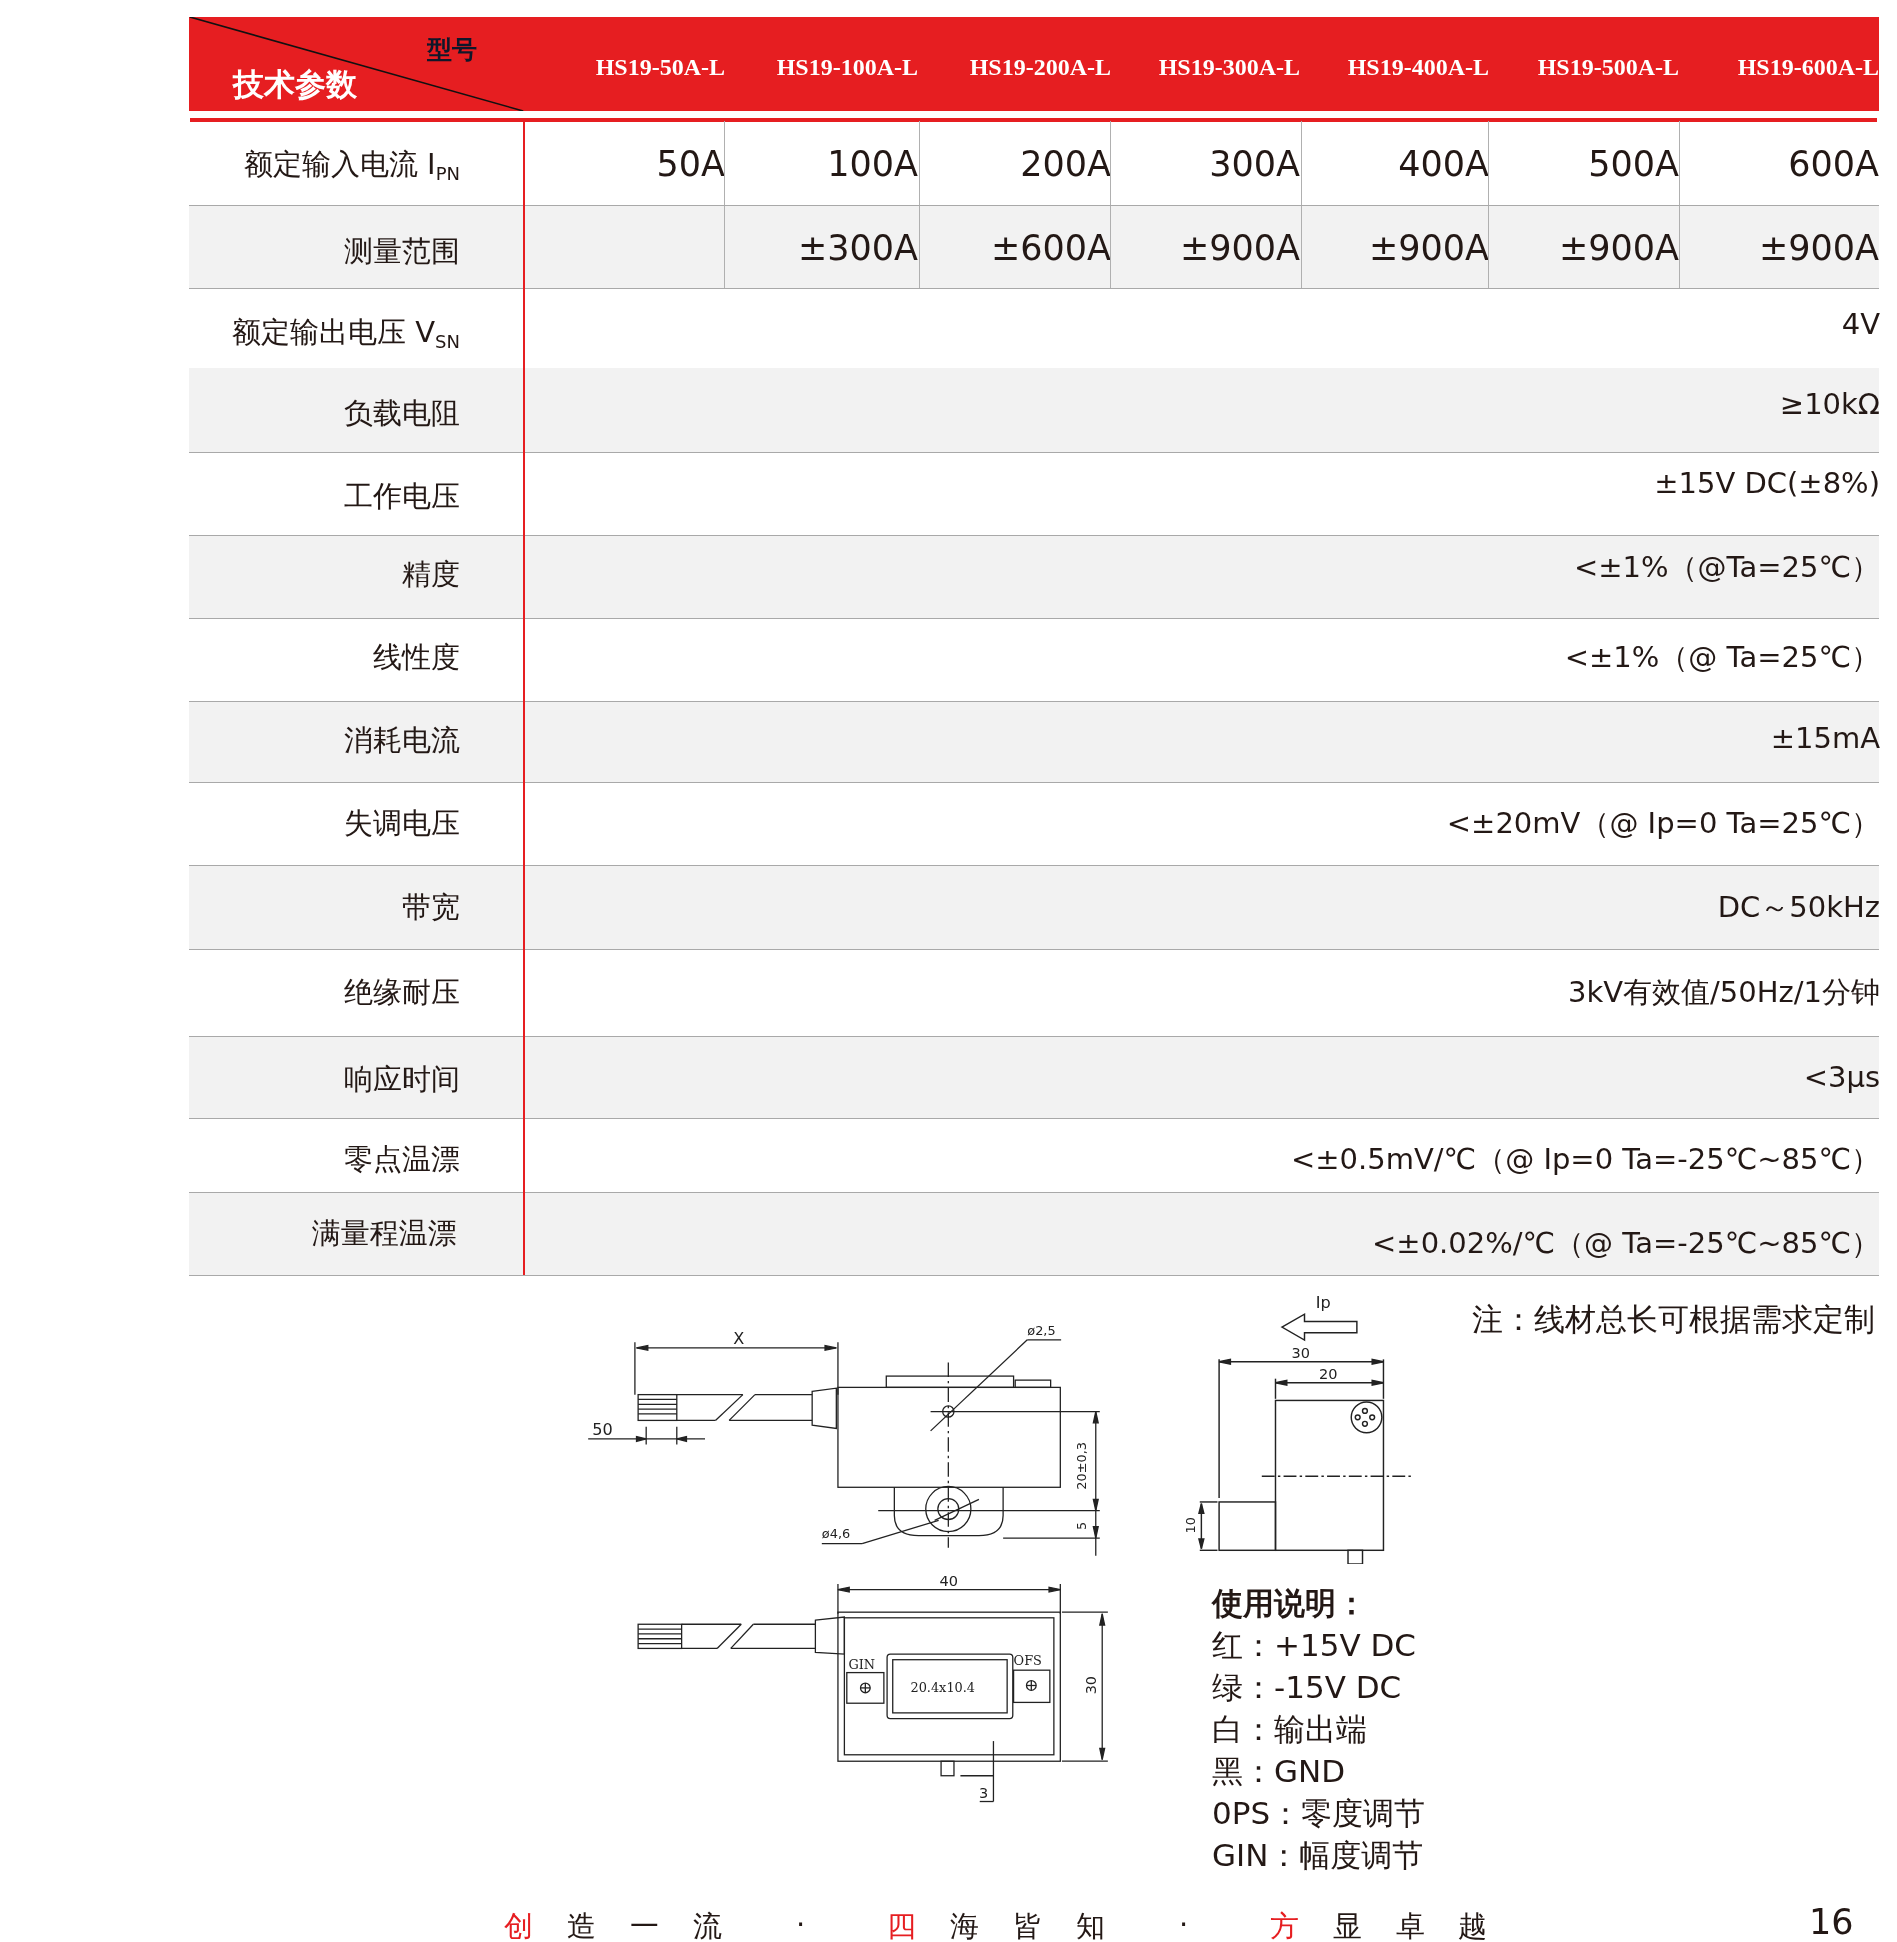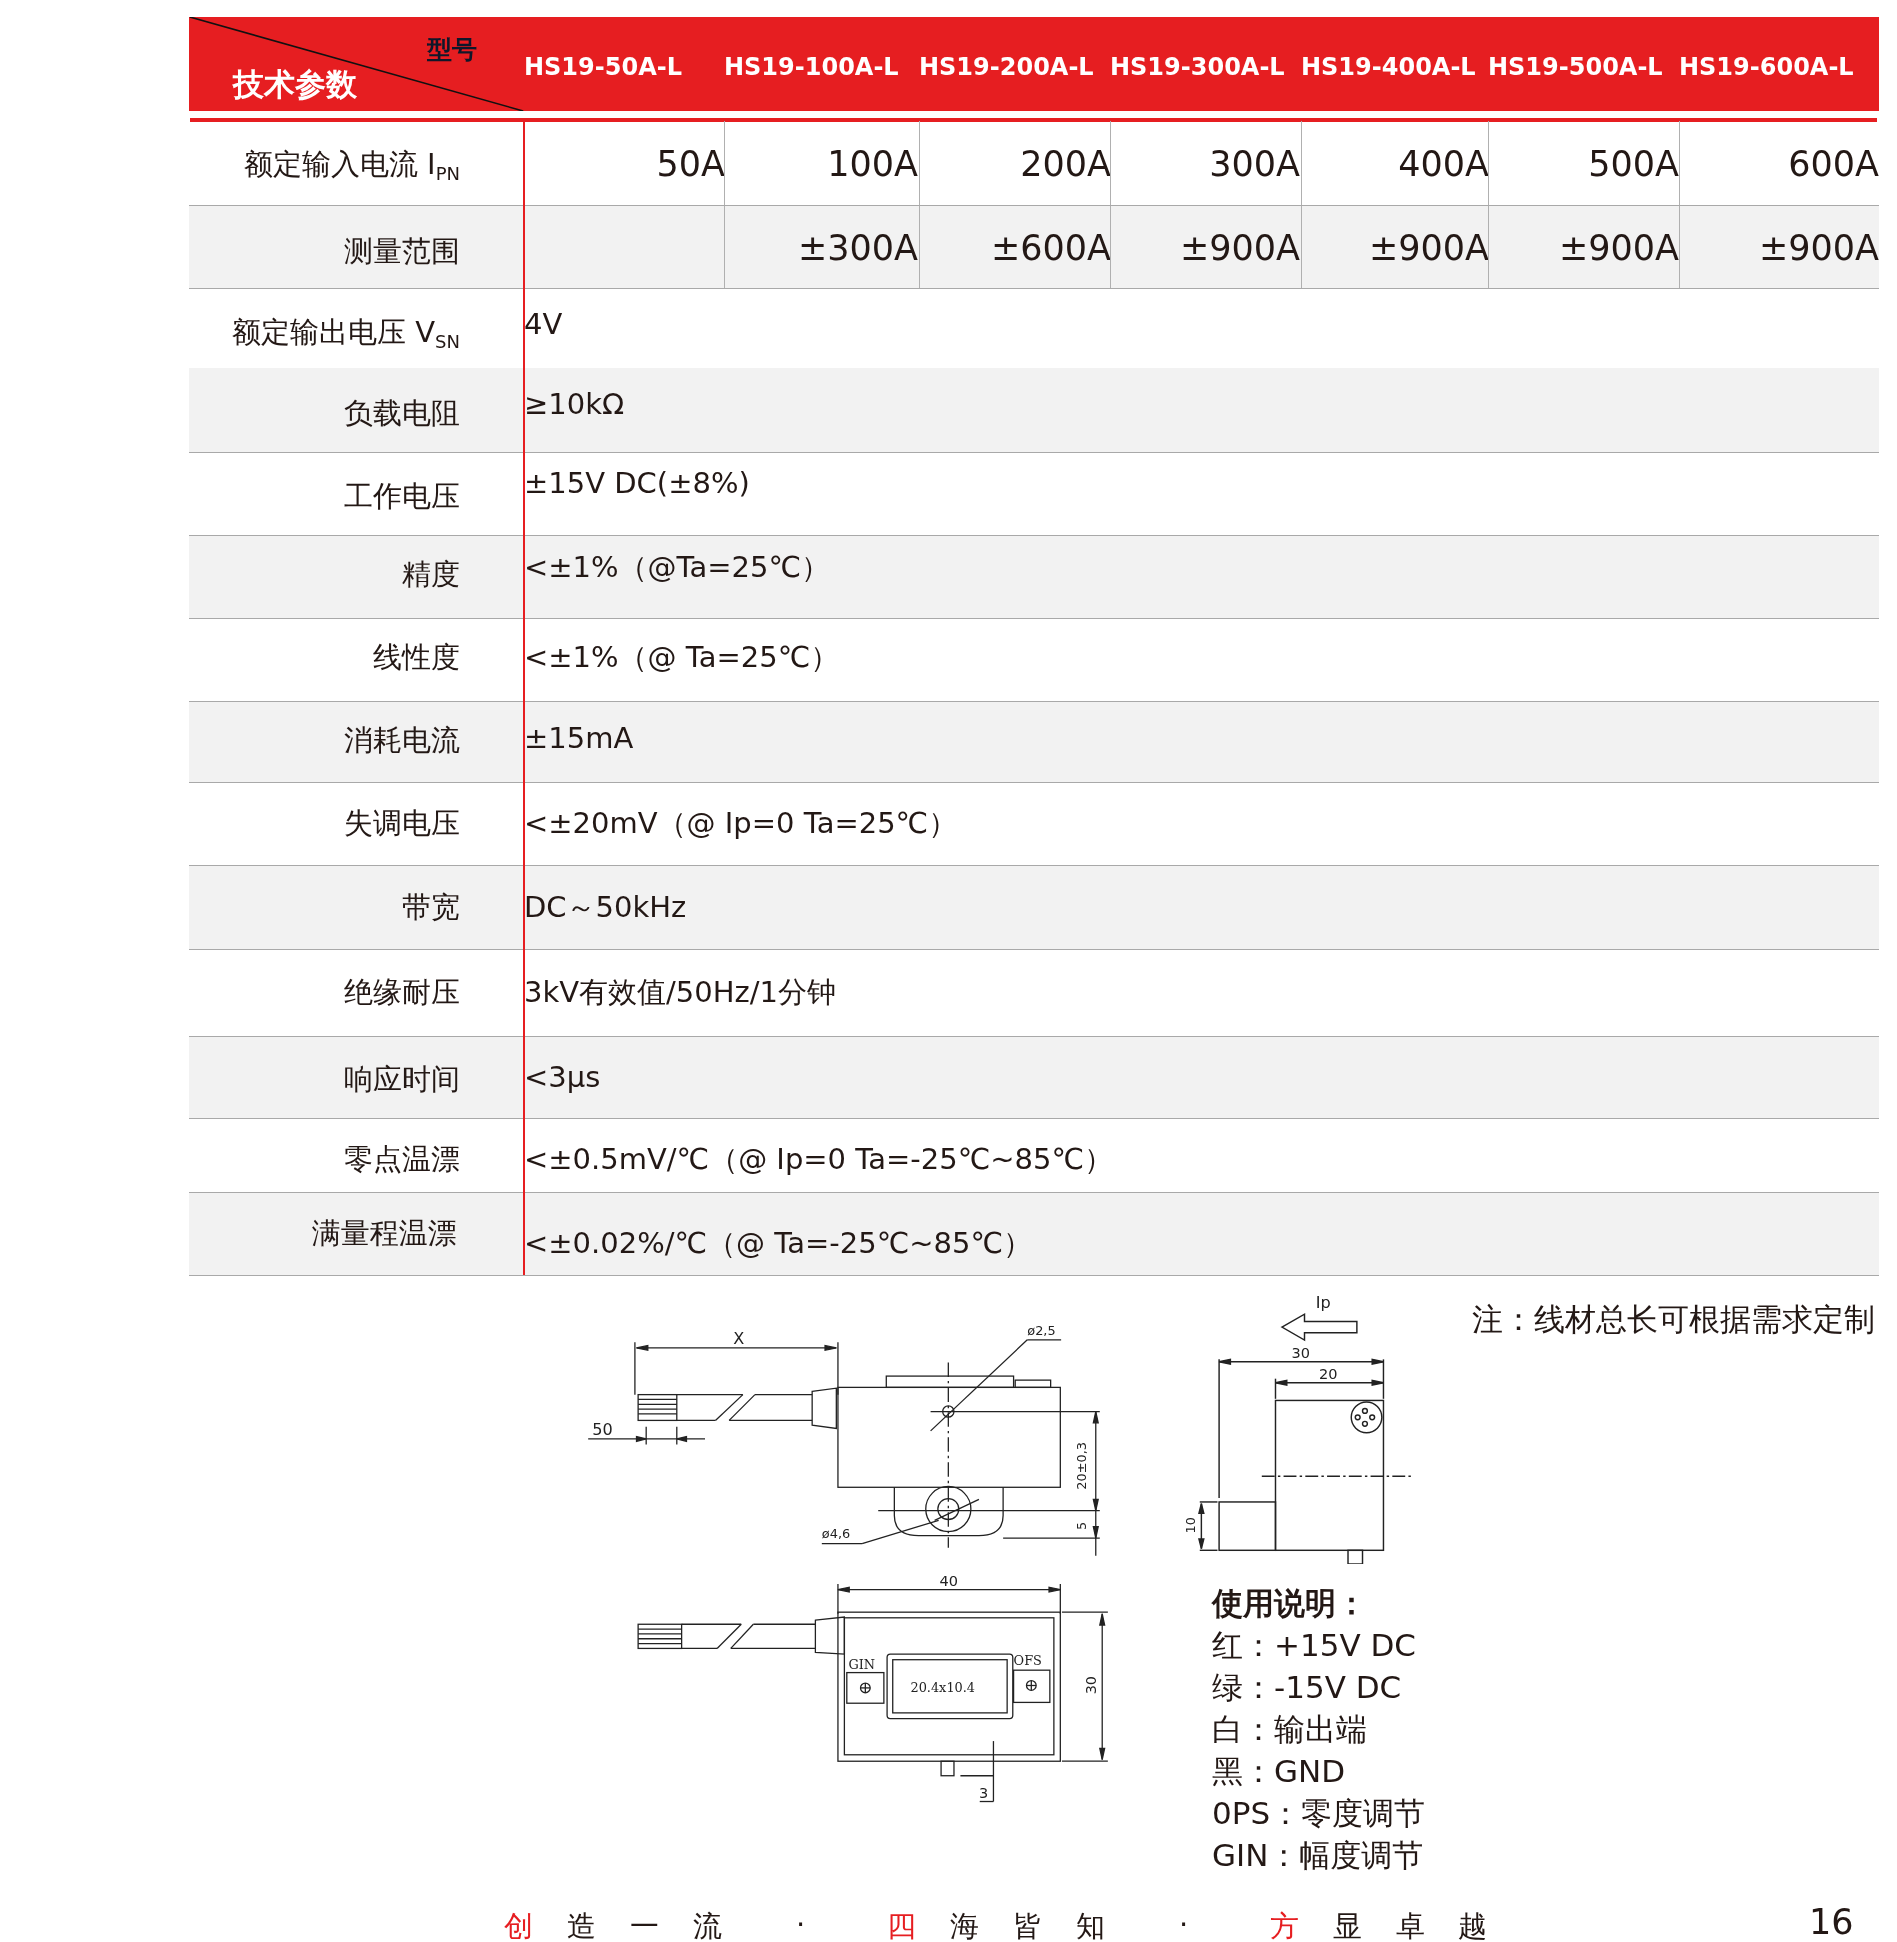--- a/index.html
+++ b/index.html
@@ -4,30 +4,30 @@
 <style>
   html, body { margin: 0; padding: 0; background: #ffffff; }
   body { width: 1898px; height: 1943px; position: relative; overflow: hidden;
          font-family: "DejaVu Sans", "Liberation Sans", sans-serif; color: #231815; }
   .abs { position: absolute; }
 
   
   #hdr { left: 189px; top: 17px; width: 1690px; height: 94px; background: #e61e21; }
   #hdr-line { left: 190px; top: 118px; width: 1687px; height: 4px; background: #e61e21; }
   .hdr-model { position: absolute; top: 0; height: 94px; line-height: 101px; color: #fff;
-               font-weight: bold; font-size: 24px; text-align: left; white-space: nowrap; }
+               font-weight: bold; font-size: 24px; text-align: right; white-space: nowrap; font-family: Liberation Serif, serif; }
   #hdr-diag { position: absolute; left: 0; top: 0; }
   #hdr-xinghao { position: absolute; left: 219px; top: 16px; color: #0f172a; font-weight: bold; font-size: 25px; margin-left: 19px; }
   #hdr-canshu { position: absolute; left: 44px; top: 47px; color: #fff; font-weight: bold; font-size: 31px; }
 
   
   .row { position: absolute; left: 189px; width: 1690px; border-bottom: 1.6px solid #a9a9a9; box-sizing: border-box; }
   .row.shade { background: #f2f2f2; }
   .row-label { position: absolute; left: 0; width: 271px; text-align: right; font-size: 29px; white-space: nowrap; }
-  .row-val { position: absolute; left: 335px; width: 1356px; text-align: left; font-size: 29px; white-space: nowrap; }
+  .row-val { position: absolute; left: 335px; width: 1356px; text-align: right; font-size: 29px; white-space: nowrap; }
   .cell { position: absolute; top: 0; height: 100%; text-align: right; font-size: 35px; box-sizing: border-box; border-left: 0.8px solid #b0b0b0; }
   .sub { font-size: 18px; vertical-align: -6.4px; }
   #red-vline { left: 523px; top: 121px; width: 2.4px; height: 1154px; background: #e61e21; }
 
   
   #note { left: 1472px; top: 1299px; font-size: 31px; white-space: nowrap; text-align: center; }
   #usage { left: 1212px; top: 1582px; font-size: 31px; line-height: 42px; white-space: nowrap; }
   #usage .title { font-weight: bold; }
 
   

